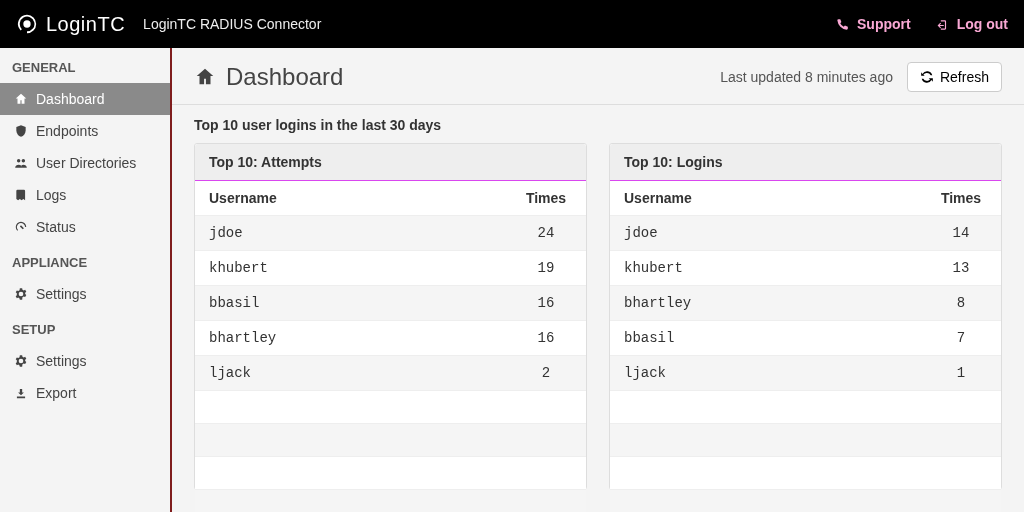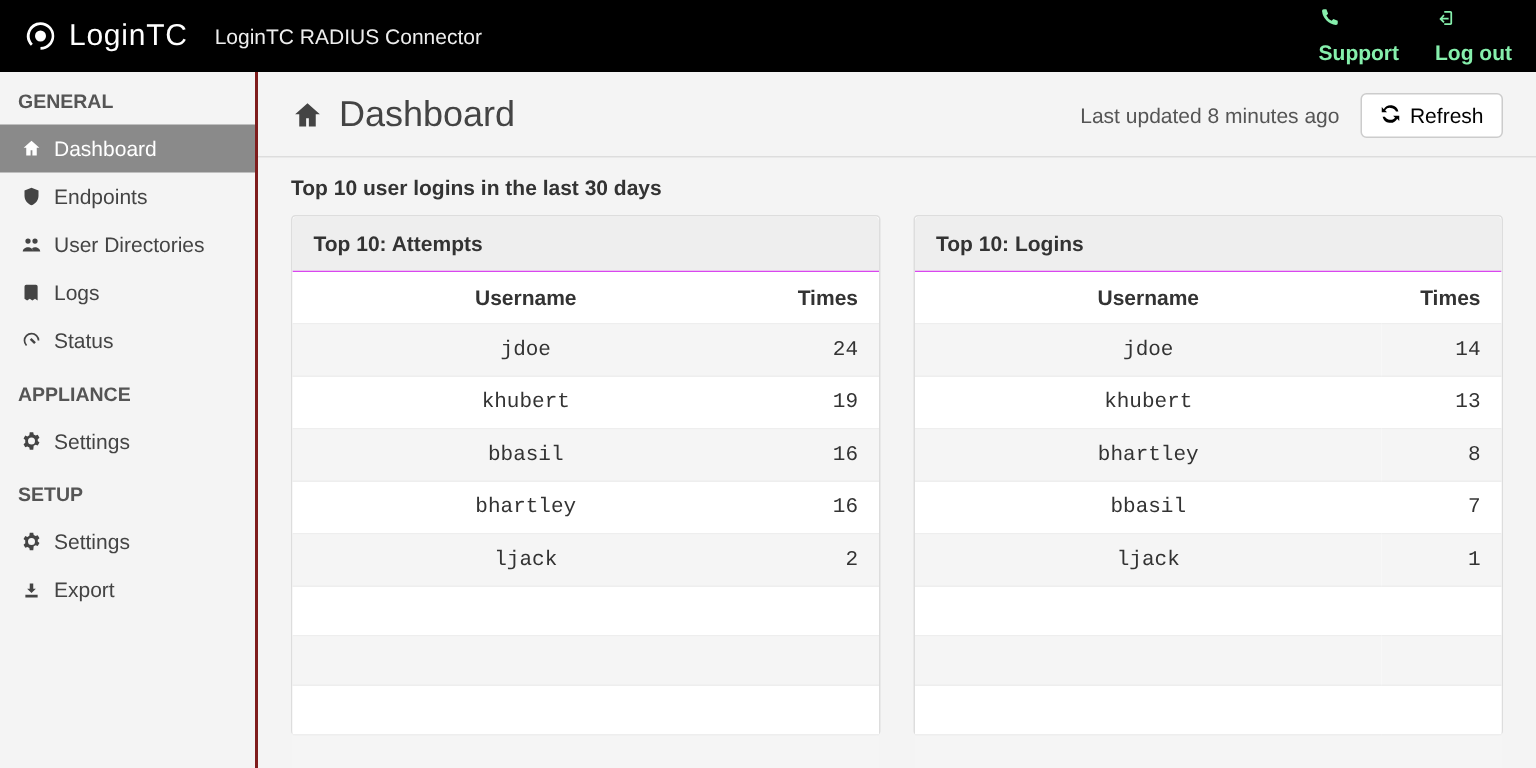--- a/index.html
+++ b/index.html
@@ -4,49 +4,49 @@
 <style>
 * { margin: 0; padding: 0; box-sizing: border-box; }
 body { font-family: "Helvetica Neue", Helvetica, Arial, sans-serif; font-size: 14px; color: #333; background: #fff; }
 
 
 .topbar { background: #000; color: #fff; height: 48px; display: flex; align-items: center; padding: 0 16px; }
 .topbar .brand { display: flex; align-items: center; gap: 8px; }
 .topbar .brand-name { font-size: 20px; font-weight: 300; letter-spacing: .5px; }
 .topbar .subtitle { margin-left: 18px; font-size: 14px; color: #eee; }
 .topbar .spacer { flex: 1; }
-.topbar .top-link { color: #86efac; text-decoration: none; display: flex; align-items: flex-start; gap: 8px; margin-left: 24px; font-weight: 600; flex-direction: column; }
+.topbar .top-link { color: #f9a8d4; text-decoration: none; display: flex; align-items: flex-end; gap: 8px; margin-left: 24px; font-weight: 600; }
 
 
 .layout { display: flex; height: calc(512px - 48px); }
 .sidebar { width: 172px; background: #f4f4f4; border-right: 2px solid #7f1d1d; overflow: auto; }
 .content { flex: 1; background: #f4f4f4; display: flex; flex-direction: column; overflow: hidden; }
 
 
 .sidebar-header { padding: 12px 12px 8px; font-weight: 700; color: #555; font-size: 13px; }
 .sidebar-item { display: flex; align-items: center; gap: 8px; padding: 8px 14px; color: #444; cursor: pointer; font-size: 14px; }
 .sidebar-item.active { background: #8a8a8a; color: #fff; }
 .sidebar .version { padding: 16px 12px; color: #666; font-size: 13px; }
 
 
 .page-header { display: flex; align-items: center; padding: 14px 22px 12px; border-bottom: 1px solid #ddd; }
 .page-header .title { display: flex; align-items: center; gap: 10px; font-size: 24px; color: #444; }
 .page-header .spacer { flex: 1; }
 .page-header .updated { color: #555; margin-right: 14px; font-size: 14px; }
-.btn { background: #fff; border: 1px solid #ccc; border-radius: 4px; padding: 6px 12px; font-size: 14px; display: inline-flex; gap: 6px; cursor: pointer; }
+.btn { background: #fff; border: 1px solid #ccc; border-radius: 4px; padding: 6px 12px; font-size: 14px; display: inline-flex; align-items: center; gap: 6px; cursor: pointer; }
 
 
 .subtitle-row { padding: 12px 22px 10px; font-weight: 700; color: #333; font-size: 14px; }
 .panels { display: flex; gap: 22px; padding: 0 22px 22px; flex: 1; overflow: auto; }
 .panel { flex: 1; background: #fff; border: 1px solid #ddd; border-radius: 3px; display: flex; flex-direction: column; }
 .panel-header { background: #eee; border-bottom: 1px solid #d946ef; padding: 10px 14px; font-weight: 700; color: #333; font-size: 14px; border-radius: 3px 3px 0 0; }
 table { width: 100%; border-collapse: collapse; }
-th, td { padding: 9px 14px; border-top: 1px solid #eee; text-align: center; font-size: 14px; }
+th, td { padding: 9px 14px; border-top: 1px solid #eee; text-align: left; font-size: 14px; }
 th { background: #fff; font-weight: 700; border-top: none; }
-th.times, td.times { text-align: right; width: 80px; }
+th.times, td.times { text-align: center; width: 80px; }
 tbody tr:nth-child(odd) td { background: #f5f5f5; }
 tbody tr:nth-child(even) td { background: #fff; }
 tbody td { height: 33px; font-family: Liberation Mono, monospace; }
 
 
 .icon { width: 14px; height: 14px; display: inline-flex; }
 .icon svg { width: 100%; height: 100%; fill: currentColor; }
 .page-header .title .icon { width: 22px; height: 22px; }
 .brand-logo { width: 22px; height: 22px; }
 </style>

